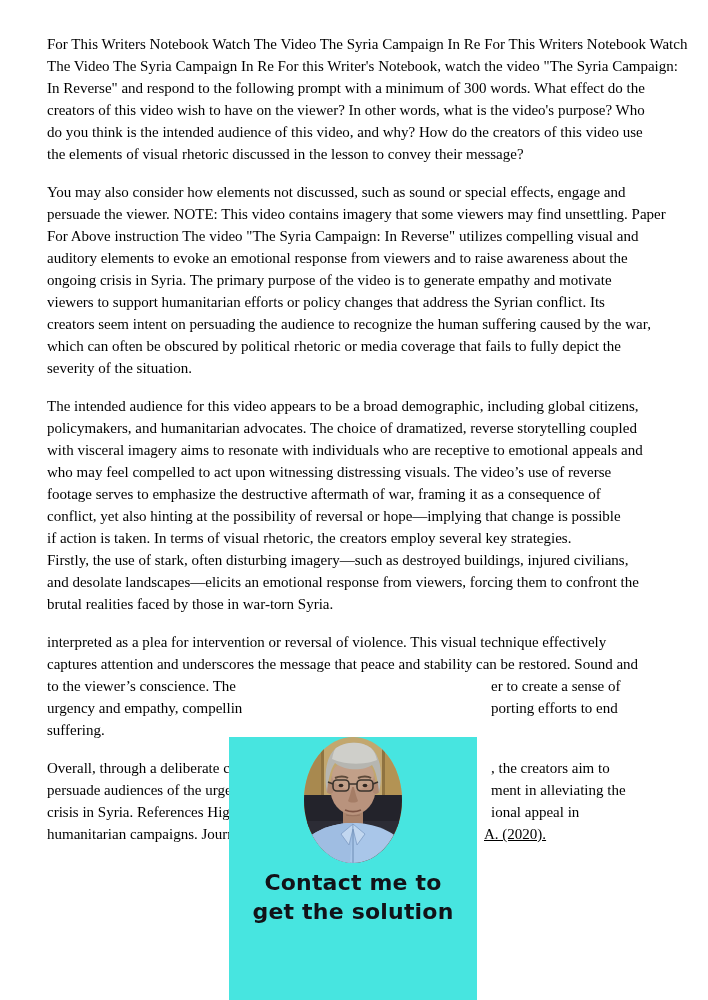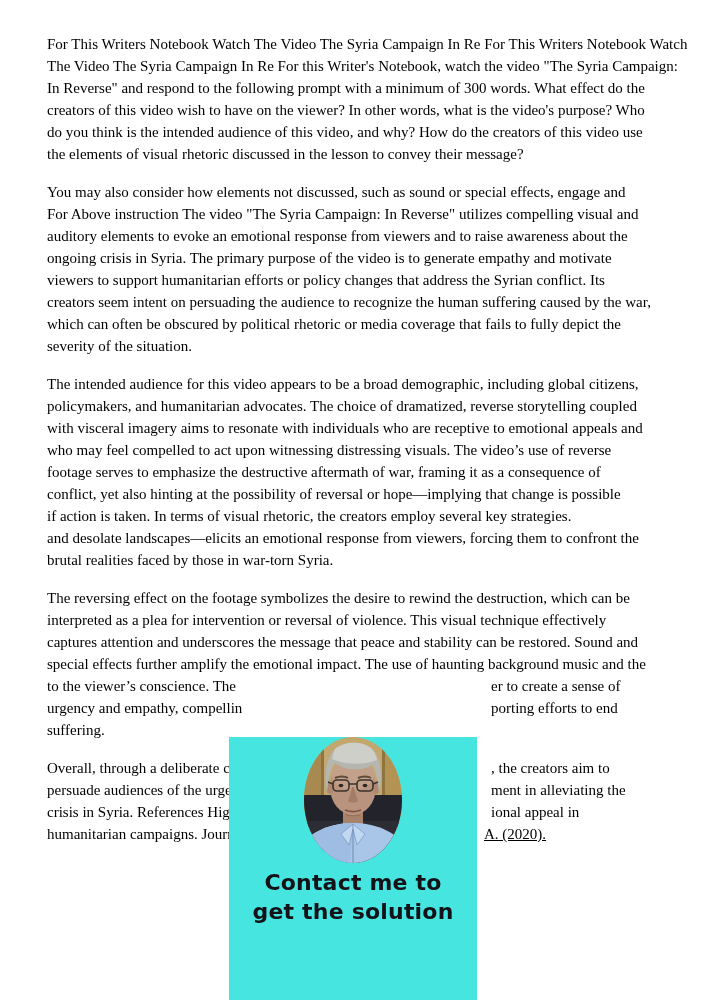--- a/index.html
+++ b/index.html
@@ -57,44 +57,44 @@
     <div class="para">
       <div class="line">For This Writers Notebook Watch The Video The Syria Campaign In Re For This Writers Notebook Watch</div>
       <div class="line">The Video The Syria Campaign In Re For this Writer's Notebook, watch the video "The Syria Campaign:</div>
       <div class="line">In Reverse" and respond to the following prompt with a minimum of 300 words. What effect do the</div>
       <div class="line">creators of this video wish to have on the viewer? In other words, what is the video's purpose? Who</div>
       <div class="line">do you think is the intended audience of this video, and why? How do the creators of this video use</div>
       <div class="line">the elements of visual rhetoric discussed in the lesson to convey their message?</div>
     </div>
     <div class="para">
       <div class="line">You may also consider how elements not discussed, such as sound or special effects, engage and</div>
+      <div class="line">persuade the viewer. NOTE: This video contains imagery that some viewers may find unsettling. Paper</div>
       <div class="line">For Above instruction The video "The Syria Campaign: In Reverse" utilizes compelling visual and</div>
       <div class="line">auditory elements to evoke an emotional response from viewers and to raise awareness about the</div>
       <div class="line">ongoing crisis in Syria. The primary purpose of the video is to generate empathy and motivate</div>
       <div class="line">viewers to support humanitarian efforts or policy changes that address the Syrian conflict. Its</div>
       <div class="line">creators seem intent on persuading the audience to recognize the human suffering caused by the war,</div>
       <div class="line">which can often be obscured by political rhetoric or media coverage that fails to fully depict the</div>
       <div class="line">severity of the situation.</div>
     </div>
     <div class="para">
       <div class="line">The intended audience for this video appears to be a broad demographic, including global citizens,</div>
       <div class="line">policymakers, and humanitarian advocates. The choice of dramatized, reverse storytelling coupled</div>
       <div class="line">with visceral imagery aims to resonate with individuals who are receptive to emotional appeals and</div>
       <div class="line">who may feel compelled to act upon witnessing distressing visuals. The video’s use of reverse</div>
       <div class="line">footage serves to emphasize the destructive aftermath of war, framing it as a consequence of</div>
       <div class="line">conflict, yet also hinting at the possibility of reversal or hope—implying that change is possible</div>
       <div class="line">if action is taken. In terms of visual rhetoric, the creators employ several key strategies.</div>
+      <div class="line">Firstly, the use of stark, often disturbing imagery—such as destroyed buildings, injured civilians,</div>
       <div class="line">and desolate landscapes—elicits an emotional response from viewers, forcing them to confront the</div>
       <div class="line">brutal realities faced by those in war-torn Syria.</div>
     </div>
     <div class="para">
-      <div class="line">The reversing effect on the footage symbolizes the desire to rewind the destruction, which can be</div>
       <div class="line">interpreted as a plea for intervention or reversal of violence. This visual technique effectively</div>
       <div class="line">captures attention and underscores the message that peace and stability can be restored. Sound and</div>
-      <div class="line">special effects further amplify the emotional impact. The use of haunting background music and the</div>
       <div class="line"><span>to the viewer’s conscience. The</span><span class="frag-right">er to create a sense of</span></div>
       <div class="line"><span>urgency and empathy, compellin</span><span class="frag-right">porting efforts to end</span></div>
       <div class="line">suffering.</div>
     </div>
     <div class="para">
       <div class="line"><span>Overall, through a deliberate co</span><span class="frag-right">, the creators aim to</span></div>
       <div class="line"><span>persuade audiences of the urgen</span><span class="frag-right">ment in alleviating the</span></div>
       <div class="line"><span>crisis in Syria. References Higg</span><span class="frag-right">ional appeal in</span></div>
       <div class="line"><span>humanitarian campaigns. Journa</span><span class="frag-right" style="left: 437px; text-decoration: underline;">A. (2020).</span></div>
     </div>

